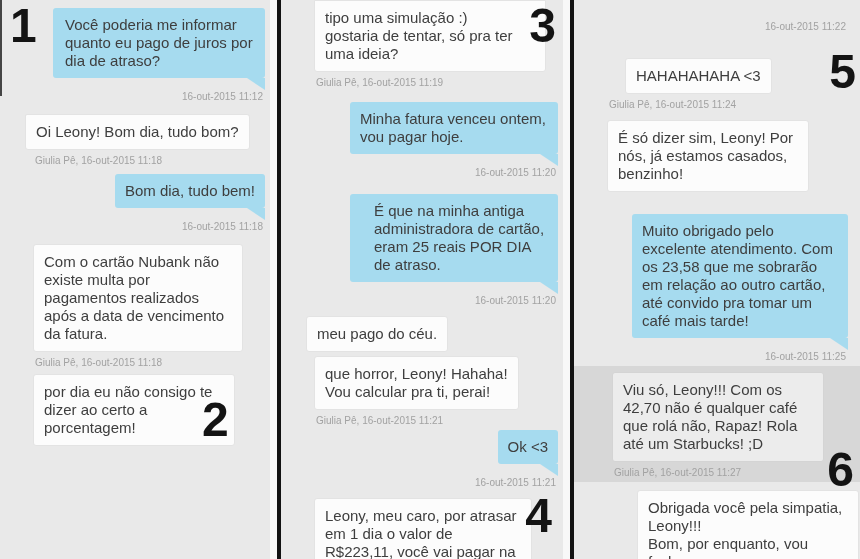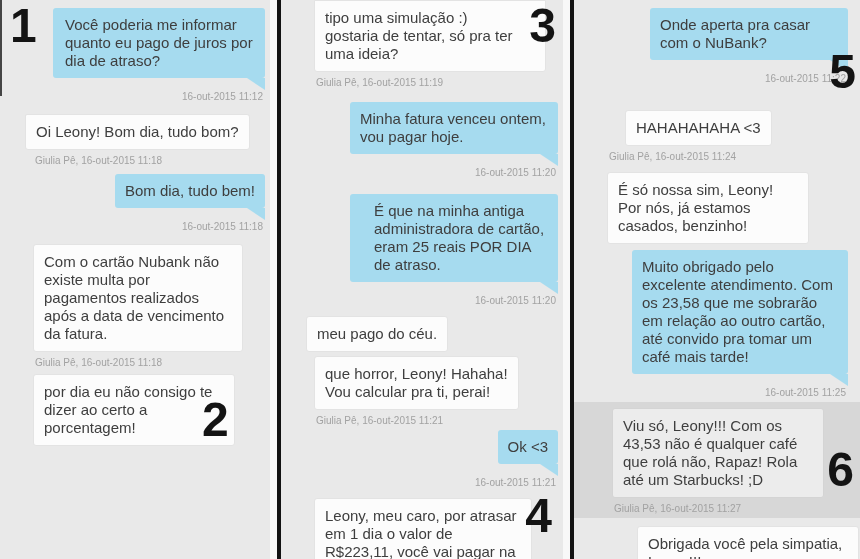--- a/index.html
+++ b/index.html
@@ -74,21 +74,21 @@
   #msgs2 .row:nth-child(7){margin-top:10px;}
   #msgs2 .row:nth-child(7) .bubble{max-width:218px;}
 
   
   #msgs3 .row:nth-child(1){margin-top:8px;}
   #msgs3 .row:nth-child(1) .bubble{max-width:198px;}
   #msgs3 .row:nth-child(2){margin-top:26px;}
   #msgs3 .row:nth-child(2) .bubble{margin-left:26px;}
   #msgs3 .row:nth-child(3){margin-top:10px;}
   #msgs3 .row:nth-child(3) .bubble{max-width:202px;}
-  #msgs3 .row:nth-child(4){margin-top:6px;align-items:flex-end;}
+  #msgs3 .row:nth-child(4){margin-top:22px;align-items:flex-end;}
   #msgs3 .row:nth-child(4) .bubble{max-width:216px;}
   #msgs3 .row:nth-child(5){margin-top:4px;background:#d7d7d7;padding:6px 0 4px;}
   #msgs3 .row:nth-child(5) .bubble{max-width:212px;margin-left:38px;background:#ececec;border-color:#d4d4d4;}
   #msgs3 .row:nth-child(5) .label{margin-left:40px;}
   #msgs3 .row:nth-child(6){margin-top:8px;}
   #msgs3 .row:nth-child(6) .bubble{max-width:222px;margin-left:38px;}
 </style>
 </head>
 <body>
 
@@ -139,28 +139,27 @@
       </div>
   </section>
 
   <div class="divider"></div>
 
   <section class="col" id="col3">
     <div class="marker mk5">5</div>
     <div class="marker mk6">6</div>
     <div class="msgs" id="msgs3">
         <div class="row sent-row">
-          <div class="bubble sent">Onde aperta pra casar com o NuBank?</div>
           <div class="time">16-out-2015 11:22</div>
         </div>
         <div class="row recv-row"><div class="bubble received">HAHAHAHAHA &lt;3</div><div class="label">Giulia Pê, 16-out-2015 11:24</div></div>
-        <div class="row recv-row"><div class="bubble received">É só nossa sim, Leony! Por nós, já estamos casados, benzinho!</div></div>
+        <div class="row recv-row"><div class="bubble received">É só dizer sim, Leony! Por nós, já estamos casados, benzinho!</div></div>
         <div class="row sent-row">
           <div class="bubble sent">Muito obrigado pelo excelente atendimento. Com os 23,58 que me sobrarão em relação ao outro cartão, até convido pra tomar um café mais tarde!</div>
           <div class="time">16-out-2015 11:25</div>
         </div>
-        <div class="row recv-row highlighted"><div class="bubble received">Viu só, Leony!!! Com os 43,53 não é qualquer café que rolá não, Rapaz! Rola até um Starbucks! ;D</div><div class="label">Giulia Pê, 16-out-2015 11:27</div></div>
+        <div class="row recv-row highlighted"><div class="bubble received">Viu só, Leony!!! Com os 42,70 não é qualquer café que rolá não, Rapaz! Rola até um Starbucks! ;D</div><div class="label">Giulia Pê, 16-out-2015 11:27</div></div>
         <div class="row recv-row"><div class="bubble received">Obrigada você pela simpatia, Leony!!!
 Bom, por enquanto, vou fechar a nossa conversa, mas se vc</div></div>
       </div>
   </section>
 
 </div>
 
 </body></html>

